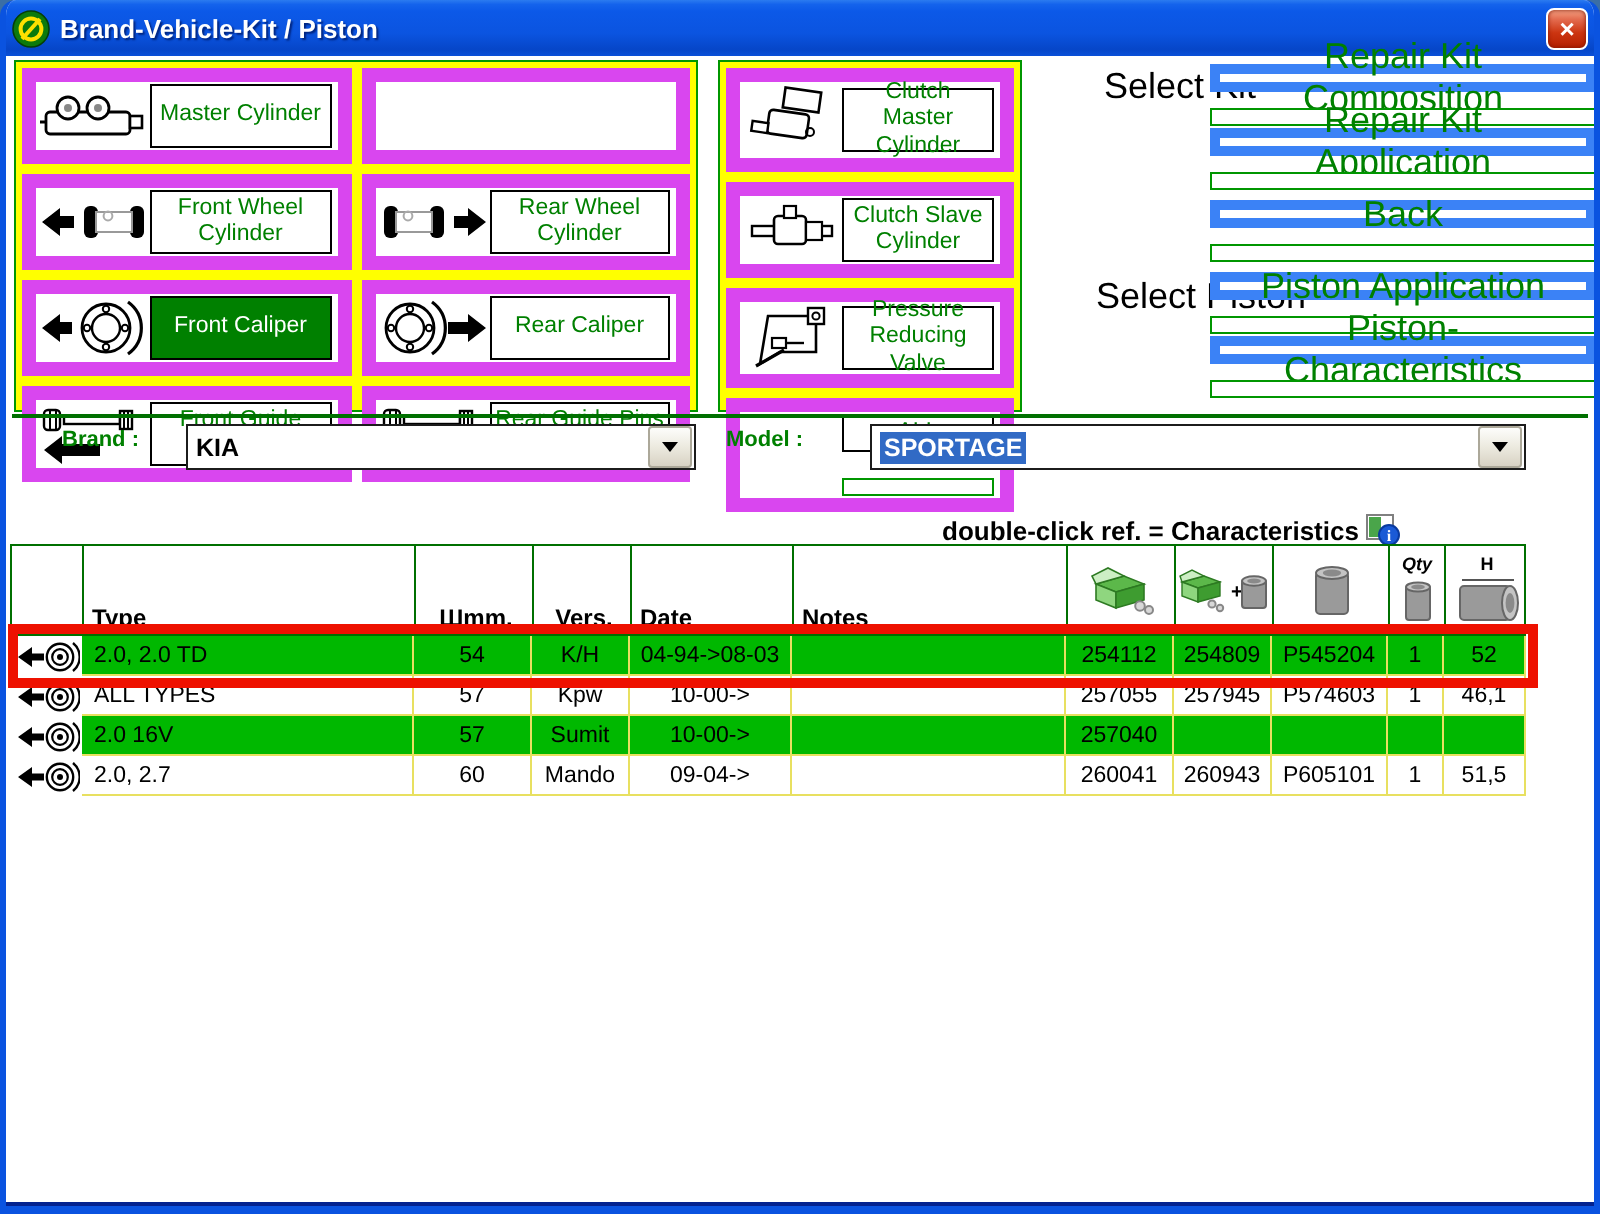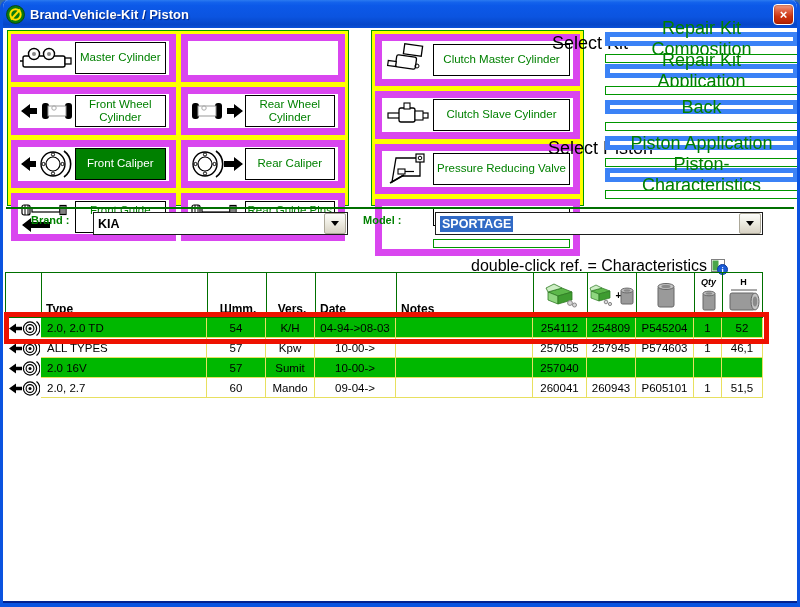--- a/index.html
+++ b/index.html
@@ -15,21 +15,21 @@
   .title-icon{width:19px;height:19px;margin-right:5px;flex:0 0 auto;}
   .title-text{color:#fff;font-size:13px;font-weight:bold;text-shadow:1px 1px 1px #00247e;flex:1;}
   .close-btn{width:21px;height:21px;border-radius:4px;border:1px solid #fff;
     background:linear-gradient(180deg,#f3a183 0%,#e36b4e 25%,#cc3511 60%,#b52000 100%);
     color:#fff;font-weight:bold;font-size:13px;line-height:19px;text-align:center;box-sizing:border-box;
     box-shadow:inset 0 0 2px #7e1600;cursor:pointer;}
 
   
   .grid{position:absolute;background:#ffff00;border:1px solid #009600;padding:3px;box-sizing:border-box;display:grid;gap:5px;}
   .grid-left{left:4px;top:30px;width:342px;height:176px;grid-template-columns:1fr 1fr;grid-template-rows:repeat(4,1fr);}
-  .grid-mid{left:368px;top:30px;width:213px;height:176px;grid-template-rows:repeat(4,1fr);}
+  .grid-mid{left:356px;top:30px;width:152px;height:176px;grid-template-rows:repeat(4,1fr);}
   .gcell{background:#fff;border:7px solid #d946ef;display:flex;align-items:center;box-sizing:border-box;padding:1px 3px 1px 1px;}
   .icon-box{flex:0 0 56px;display:flex;align-items:center;justify-content:center;}
   .icon-box.mid{flex:0 0 50px;}
   .kit-btn{flex:1;height:32px;border:1px solid #000;background:#fff;color:#008000;font-size:11.5px;
     font-family:"Liberation Sans",sans-serif;display:flex;align-items:center;justify-content:center;text-align:center;
     line-height:1.15;cursor:pointer;padding:0 2px;box-sizing:border-box;}
   .kit-btn.selected{background:#008000;color:#fff;}
   .cell-col{flex:1;display:flex;flex-direction:column;justify-content:center;gap:13px;}
   .kit-btn.small{height:19px;flex:none;}
   .strip{height:9px;border:1px solid #009600;background:#fff;box-sizing:border-box;}
@@ -47,21 +47,21 @@
   .combo-label{position:absolute;font-size:11px;font-weight:bold;color:#008000;}
   .combo{position:absolute;height:23px;border:1px solid #1c1c1c;background:#fff;display:flex;align-items:center;box-sizing:border-box;cursor:pointer;}
   .combo-value{flex:1;font-size:12.5px;font-weight:bold;color:#000;padding-left:4px;white-space:nowrap;}
   .combo-value .sel{background:#316ac5;color:#fff;padding:1px 2px;}
   .combo-btn{flex:0 0 20px;height:19px;margin-right:1px;border:1px solid #aca899;border-radius:2px;
     background:linear-gradient(180deg,#fdfdfb 0%,#eceadf 50%,#d8d2c4 100%);display:flex;align-items:center;justify-content:center;}
   .combo-arrow{width:0;height:0;border-left:4px solid transparent;border-right:4px solid transparent;border-top:5px solid #000;}
 
   
   .note{position:absolute;left:468px;top:257px;display:flex;align-items:flex-end;gap:4px;}
-  .note-text{font-size:16px;font-weight:normal;color:#000;}
+  .note-text{font-size:13px;font-weight:bold;color:#000;}
 
   
   .table{position:absolute;left:2px;top:272px;width:758px;}
   .thead{display:grid;grid-template-columns:36px 166px 59px 49px 81px 137px 54px 49px 58px 28px 41px;
     height:46px;border:1px solid #007000;box-sizing:border-box;}
   .thead .th{border-right:1px solid #007000;box-sizing:border-box;display:flex;align-items:flex-end;
     font-size:12px;font-weight:bold;color:#000;padding:1px 2px 1px 4px;overflow:hidden;}
   .thead .th:last-child{border-right:none;}
   .th.center{justify-content:center;}
   .th.icon-th{align-items:center;justify-content:center;padding:0;flex-direction:column;}

